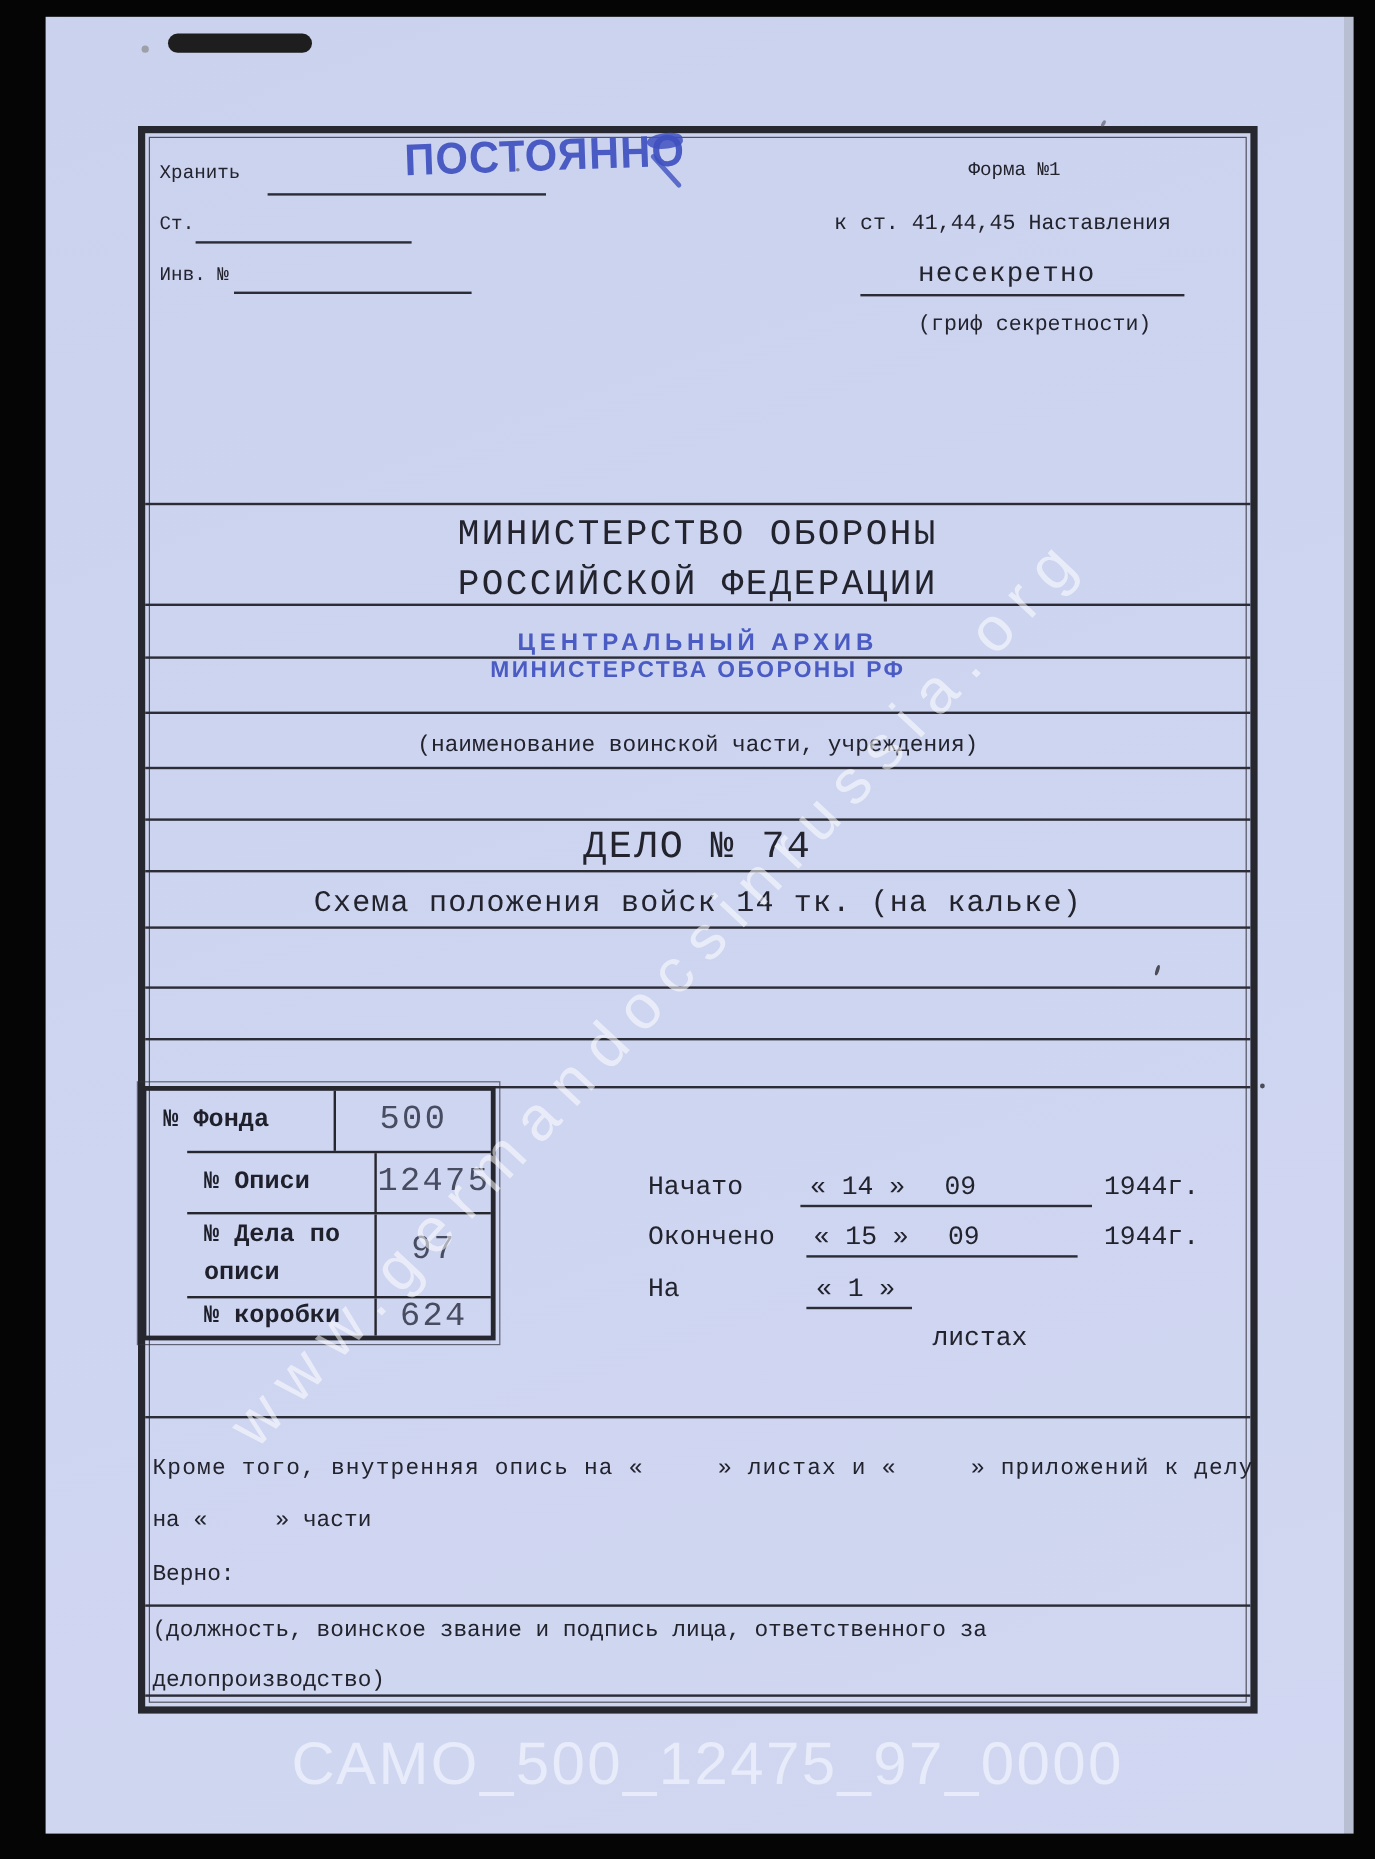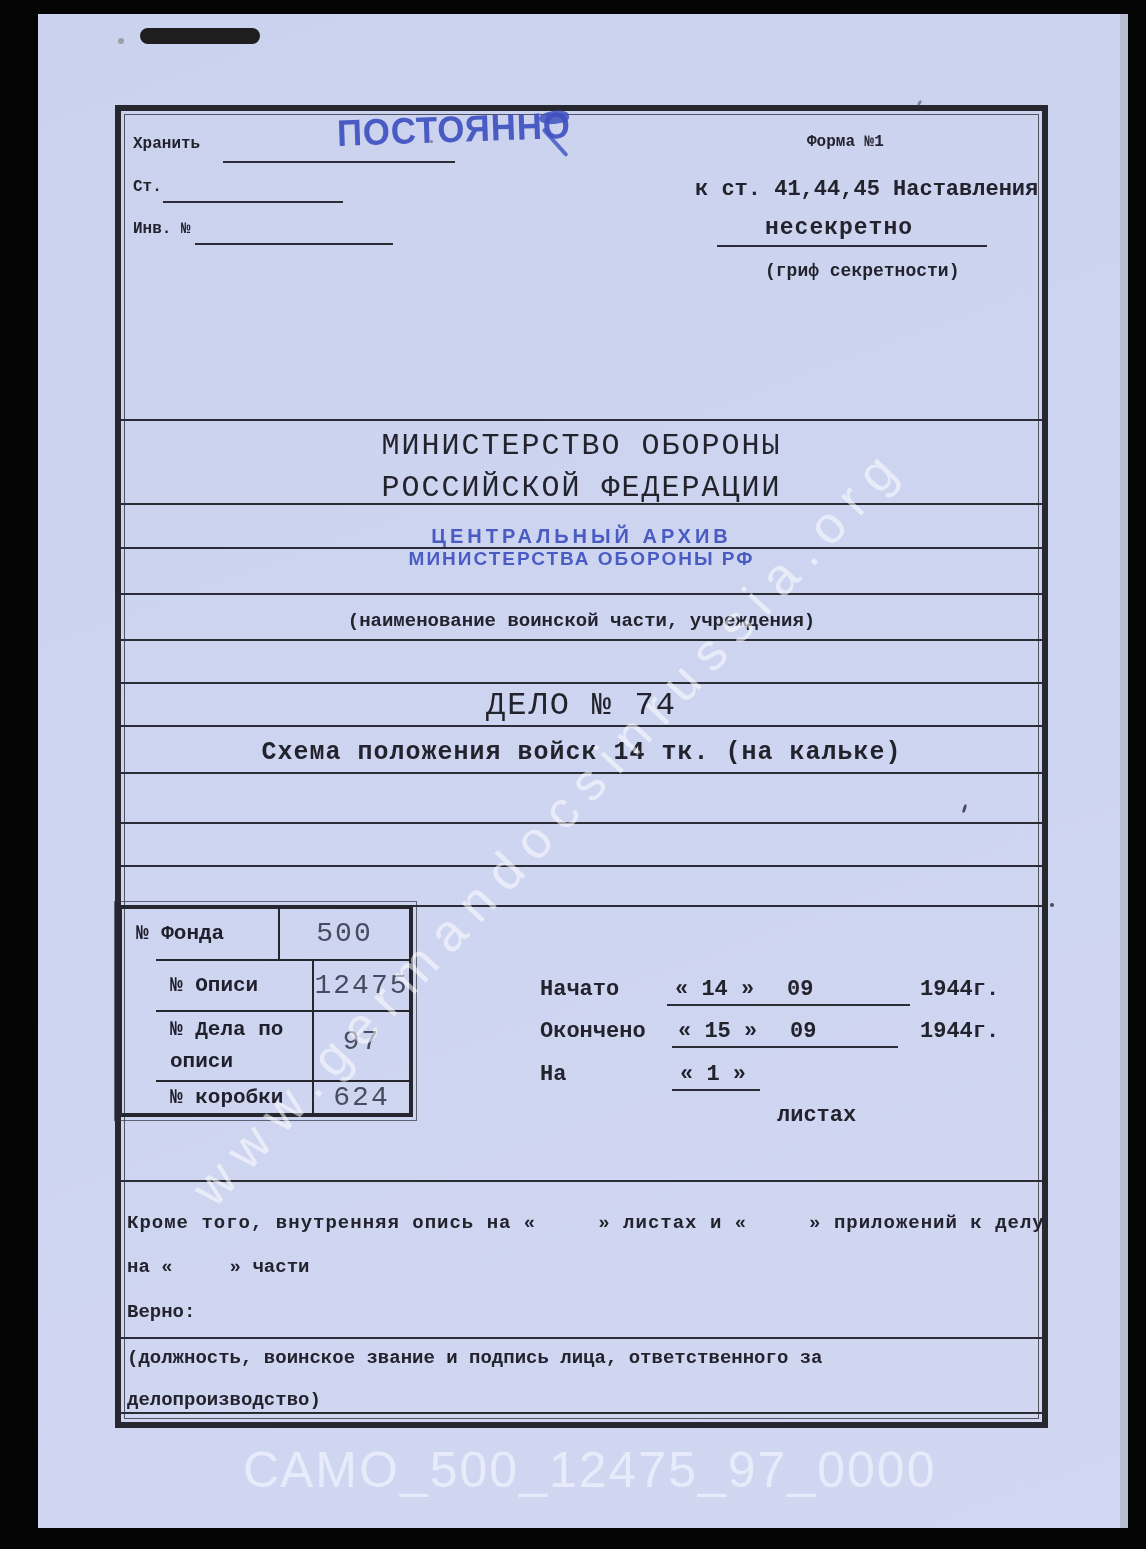--- a/index.html
+++ b/index.html
@@ -10,21 +10,21 @@
   .edge-sliver{position:absolute;left:1120px;top:14px;width:8px;height:1514px;background:#b9bfd2;}
   .smudge{position:absolute;left:140px;top:28px;width:120px;height:16px;background:#1e1e1e;border-radius:8px;}
   .smudge2{position:absolute;left:118px;top:38px;width:6px;height:6px;background:#8a8a8a;border-radius:50%;opacity:.7;}
 
   .form-box{position:absolute;left:77px;top:91px;width:933px;height:1323px;}
   .border-outer{position:absolute;inset:0;border:6px solid #27272f;}
   .border-inner{position:absolute;inset:9px;border:1px solid rgba(60,60,72,.85);}
 
   .rule{position:absolute;left:6px;right:6px;height:2px;background:#2c2c36;}
 
-  .t{position:absolute;color:#23232e;white-space:nowrap;line-height:1.15;font-weight:bold;}
+  .t{position:absolute;color:#23232e;white-space:nowrap;line-height:1.15;}
   .center{left:6px;right:6px;text-align:center;}
   .uline{position:absolute;height:2px;background:#2c2c36;}
 
   .blue{color:var(--stamp-blue,#3f51c0);}
   .perm-stamp{font-family:"Liberation Sans",sans-serif;font-weight:bold;font-size:37px;
               letter-spacing:1px;transform:rotate(-2deg) scaleX(.94);transform-origin:left center;
               opacity:.92;}
   .stamp-blob{position:absolute;left:424px;top:6px;width:30px;height:13px;background:var(--stamp-blue,#3f51c0);
               border-radius:50% 50% 40% 60%;opacity:.85;transform:rotate(-8deg);}
   .stamp-tail{position:absolute;left:428px;top:22px;width:36px;height:4px;background:var(--stamp-blue,#3f51c0);
@@ -84,21 +84,21 @@
       <div class="uline" style="left:108px;top:56px;width:232px"></div>
       <div class="t blue perm-stamp" style="left:222px;top:8px">ПОСТОЯННО</div>
       <div class="stamp-blob"></div>
       <div class="stamp-tail"></div>
       <div class="t" style="left:18px;top:73px;font-size:16px">Ст.</div>
       <div class="uline" style="left:48px;top:96px;width:180px"></div>
       <div class="t" style="left:18px;top:115px;font-size:16px">Инв. №</div>
       <div class="uline" style="left:80px;top:138px;width:198px"></div>
 
       <div class="t" style="left:692px;top:28px;font-size:16px">Форма №1</div>
-      <div class="t" style="left:580px;top:72px;font-size:22px">к ст. 41,44,45 Наставления</div>
+      <div class="t" style="left:580px;top:72px;font-size:18px">к ст. 41,44,45 Наставления</div>
       <div class="t" style="left:650px;top:110px;font-size:23px;letter-spacing:1px">несекретно</div>
       <div class="uline" style="left:602px;top:140px;width:270px"></div>
       <div class="t" style="left:650px;top:156px;font-size:18px">(гриф секретности)</div>
 
       <div class="t center title-b" style="top:324px;font-size:30px;letter-spacing:2px">МИНИСТЕРСТВО ОБОРОНЫ</div>
       <div class="t center title-b" style="top:366px;font-size:30px;letter-spacing:2px">РОССИЙСКОЙ ФЕДЕРАЦИИ</div>
 
       <div class="t center blue arch-stamp" style="top:420px;font-size:20px;letter-spacing:4px">ЦЕНТРАЛЬНЫЙ АРХИВ</div>
       <div class="t center blue arch-stamp" style="top:443px;font-size:19px;letter-spacing:2px">МИНИСТЕРСТВА ОБОРОНЫ РФ</div>
 

